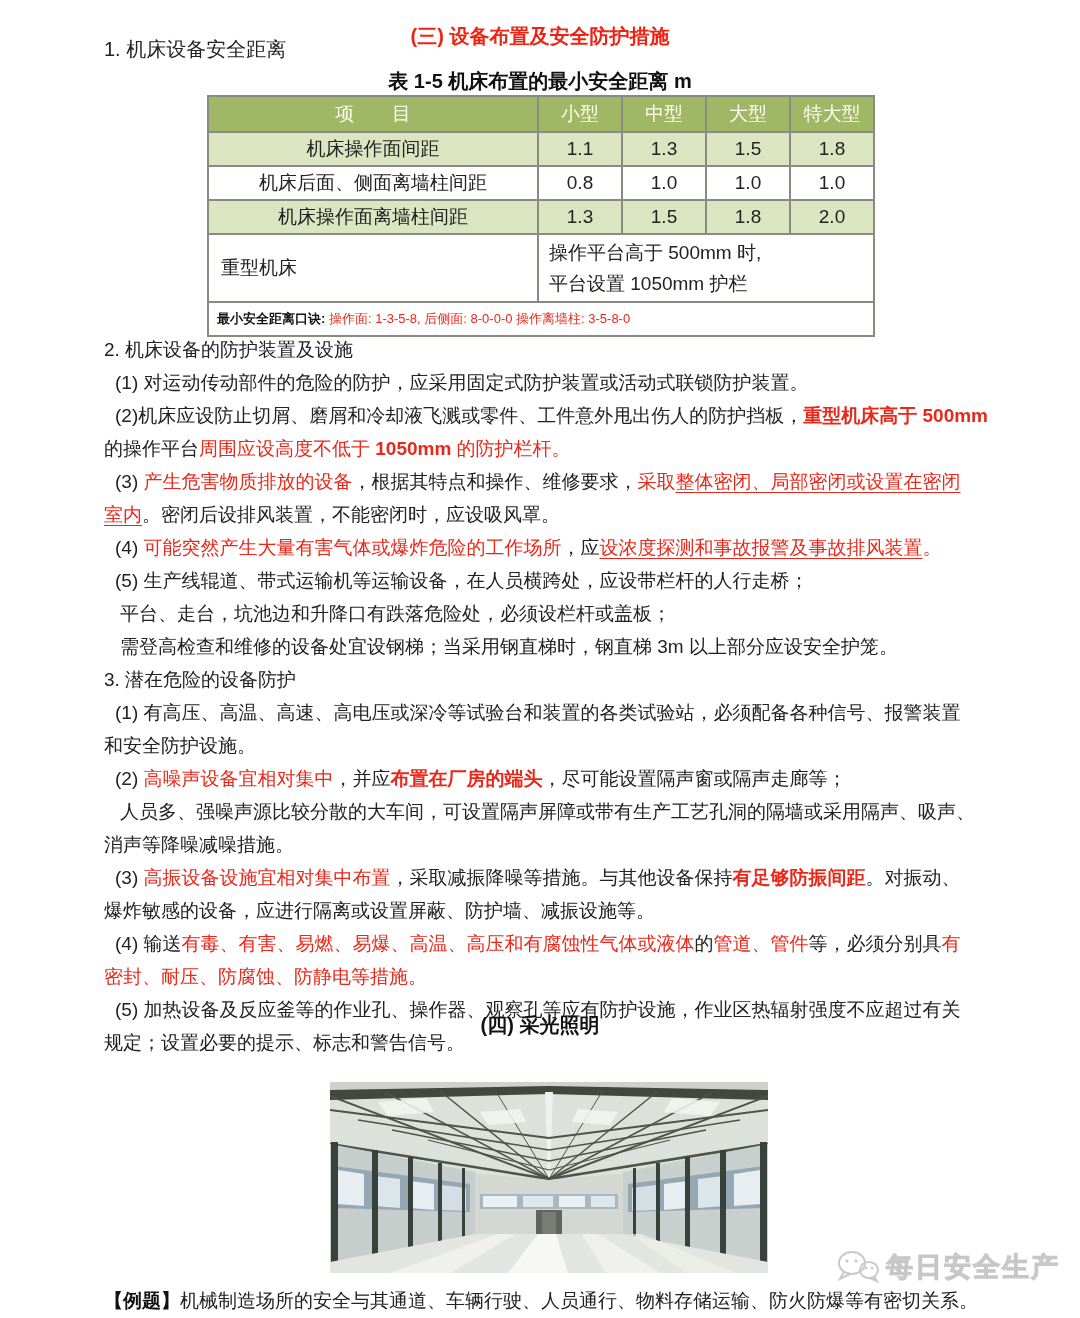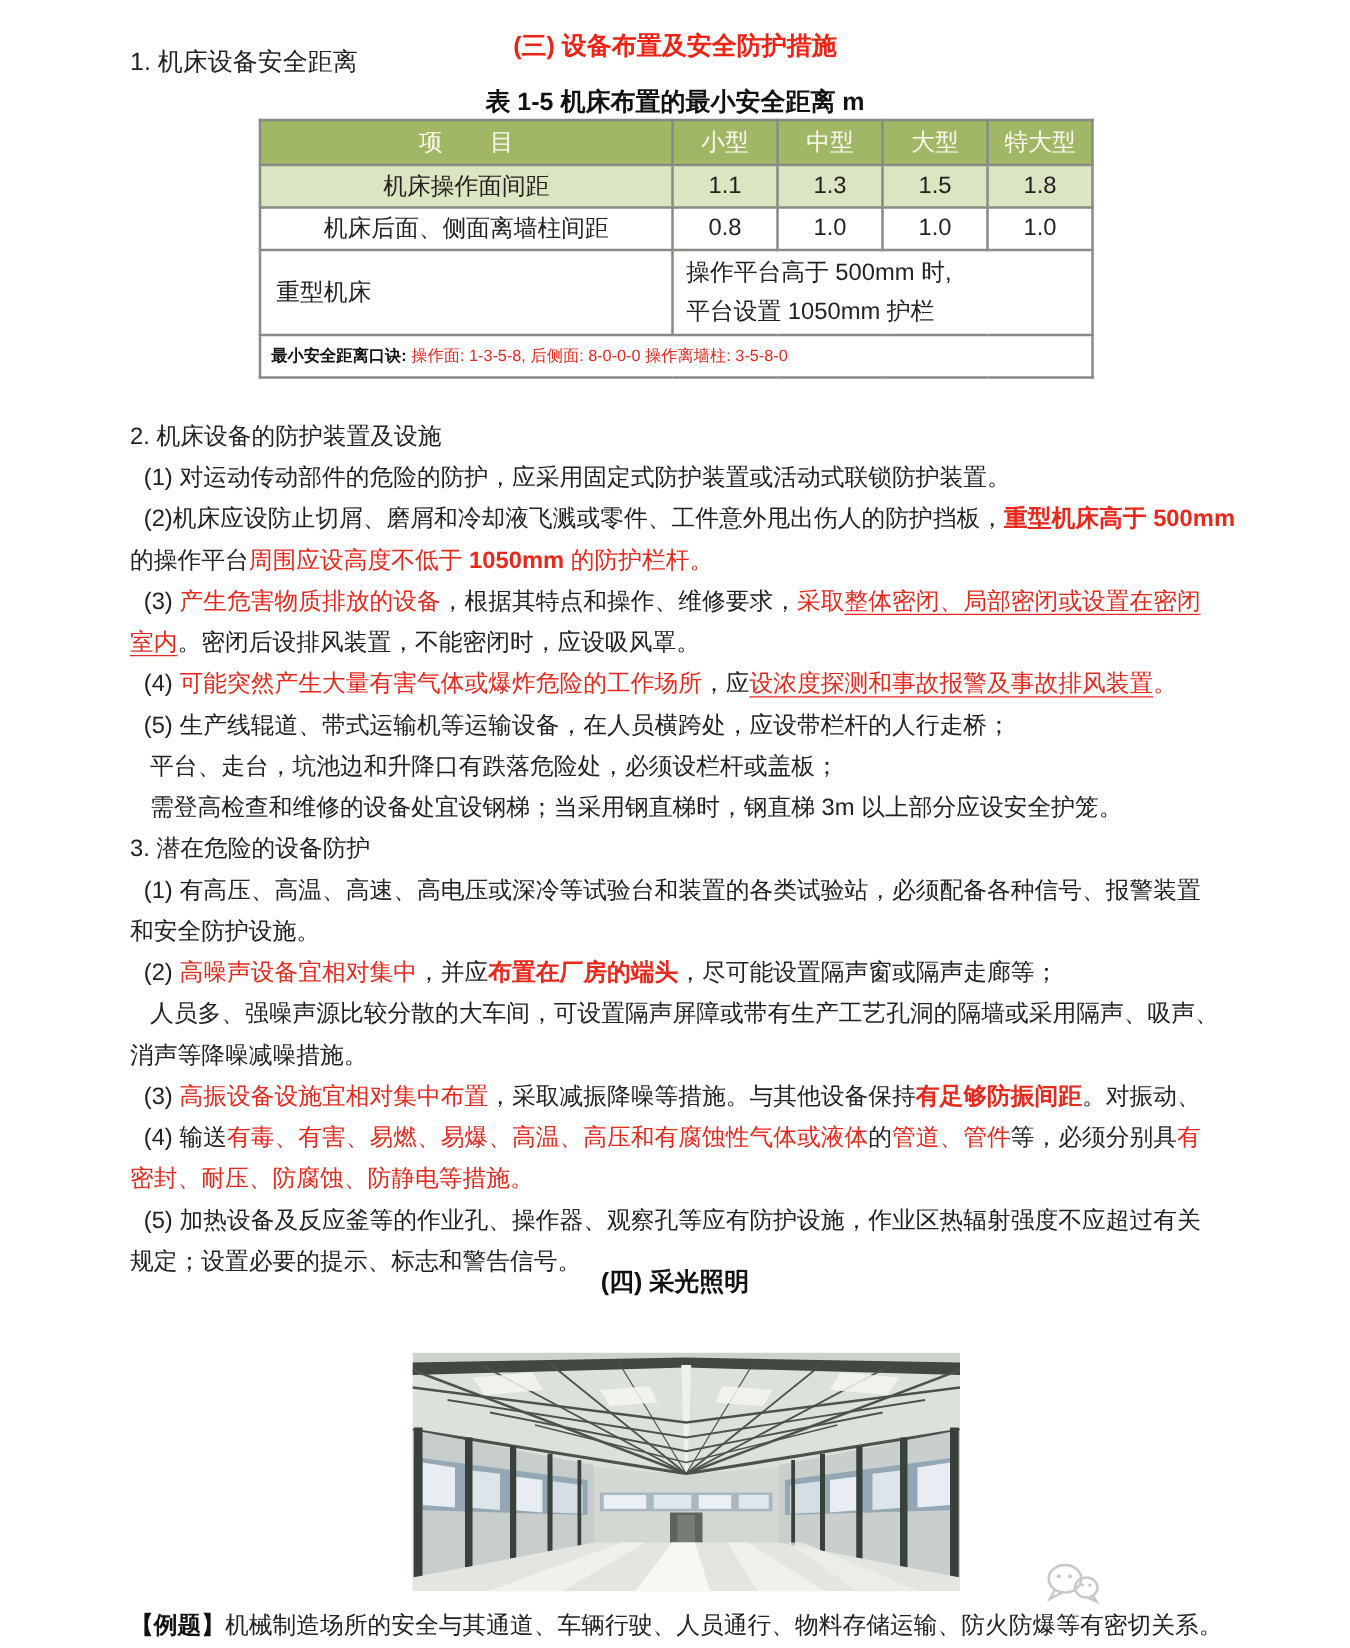--- a/index.html
+++ b/index.html
@@ -80,20 +80,27 @@
           <td>1.3</td>
           <td>1.5</td>
           <td>1.8</td>
         </tr>
         <tr class="data-row">
           <td>机床后面、侧面离墙柱间距</td>
           <td>0.8</td>
           <td>1.0</td>
           <td>1.0</td>
           <td>1.0</td>
+        </tr>
+        <tr class="data-row shade">
+          <td>机床操作面离墙柱间距</td>
+          <td>1.3</td>
+          <td>1.5</td>
+          <td>1.8</td>
+          <td>2.0</td>
         </tr>
         <tr class="heavy-row">
           <td class="heavy-label">重型机床</td>
           <td class="heavy-note" colspan="4">
             <div>操作平台高于 500mm 时,</div>
             <div>平台设置 1050mm 护栏</div>
           </td>
         </tr>
         <tr>
           <td class="mnemonic-cell" colspan="5"><span class="mnemonic-label">最小安全距离口诀:</span><span class="mnemonic-text"> 操作面: 1-3-5-8, 后侧面: 8-0-0-0 操作离墙柱: 3-5-8-0</span></td>
@@ -112,20 +119,21 @@
       <div class="line" style="margin-left: 115px;"><span class="k">(5) 生产线辊道、带式运输机等运输设备，在人员横跨处，应设带栏杆的人行走桥；</span></div>
       <div class="line" style="margin-left: 120px;"><span class="k">平台、走台，坑池边和升降口有跌落危险处，必须设栏杆或盖板；</span></div>
       <div class="line" style="margin-left: 120px;"><span class="k">需登高检查和维修的设备处宜设钢梯；当采用钢直梯时，钢直梯 3m 以上部分应设安全护笼。</span></div>
       <div class="line" style="margin-left: 104px;"><span class="k">3. 潜在危险的设备防护</span></div>
       <div class="line" style="margin-left: 115px;"><span class="k">(1) 有高压、高温、高速、高电压或深冷等试验台和装置的各类试验站，必须配备各种信号、报警装置</span></div>
       <div class="line" style="margin-left: 104px;"><span class="k">和安全防护设施。</span></div>
       <div class="line" style="margin-left: 115px;"><span class="k">(2) </span><span class="r">高噪声设备宜相对集中</span><span class="k">，并应</span><span class="rb">布置在厂房的端头</span><span class="k">，尽可能设置隔声窗或隔声走廊等；</span></div>
       <div class="line" style="margin-left: 120px;"><span class="k">人员多、强噪声源比较分散的大车间，可设置隔声屏障或带有生产工艺孔洞的隔墙或采用隔声、吸声、</span></div>
       <div class="line" style="margin-left: 104px;"><span class="k">消声等降噪减噪措施。</span></div>
       <div class="line" style="margin-left: 115px;"><span class="k">(3) </span><span class="r">高振设备设施宜相对集中布置</span><span class="k">，采取减振降噪等措施。与其他设备保持</span><span class="rb">有足够防振间距</span><span class="k">。对振动、</span></div>
+      <div class="line" style="margin-left: 104px;"><span class="k">爆炸敏感的设备，应进行隔离或设置屏蔽、防护墙、减振设施等。</span></div>
       <div class="line" style="margin-left: 115px;"><span class="k">(4) 输送</span><span class="r">有毒、有害、易燃、易爆、高温、高压和有腐蚀性气体或液体</span><span class="k">的</span><span class="r">管道、管件</span><span class="k">等，必须分别具</span><span class="r">有</span></div>
       <div class="line" style="margin-left: 104px;"><span class="r">密封、耐压、防腐蚀、防静电等措施。</span></div>
       <div class="line" style="margin-left: 115px;"><span class="k">(5) 加热设备及反应釜等的作业孔、操作器、观察孔等应有防护设施，作业区热辐射强度不应超过有关</span></div>
       <div class="line" style="margin-left: 104px;"><span class="k">规定；设置必要的提示、标志和警告信号。</span></div>
     </div>
 
   <div class="s4-heading">(四) 采光照明</div>
 
   <svg class="photo" viewBox="0 0 438 191" preserveAspectRatio="none">
     <rect width="438" height="191" fill="#cdd2cd"></rect>
@@ -201,19 +209,20 @@
         <ellipse cx="33" cy="22" rx="9" ry="8"></ellipse>
         <path d="M38,28 L41,33 L34,30"></path>
       </g>
       <g fill="#c9c9c9">
         <circle cx="11" cy="13" r="1.6"></circle>
           <circle cx="20" cy="13" r="1.6"></circle>
         <circle cx="30" cy="20" r="1.3"></circle>
           <circle cx="36" cy="20" r="1.3"></circle>
       </g>
     </svg>
+    <span class="wm-text">每日安全生产</span>
   </div>
 
   <div class="example">
       <div class="line" style="margin-left: 104px;"><span class="kb">【例题】</span><span class="k">机械制造场所的安全与其通道、车辆行驶、人员通行、物料存储运输、防火防爆等有密切关系。</span></div>
     </div>
 
 </div>
 
 </body></html>

